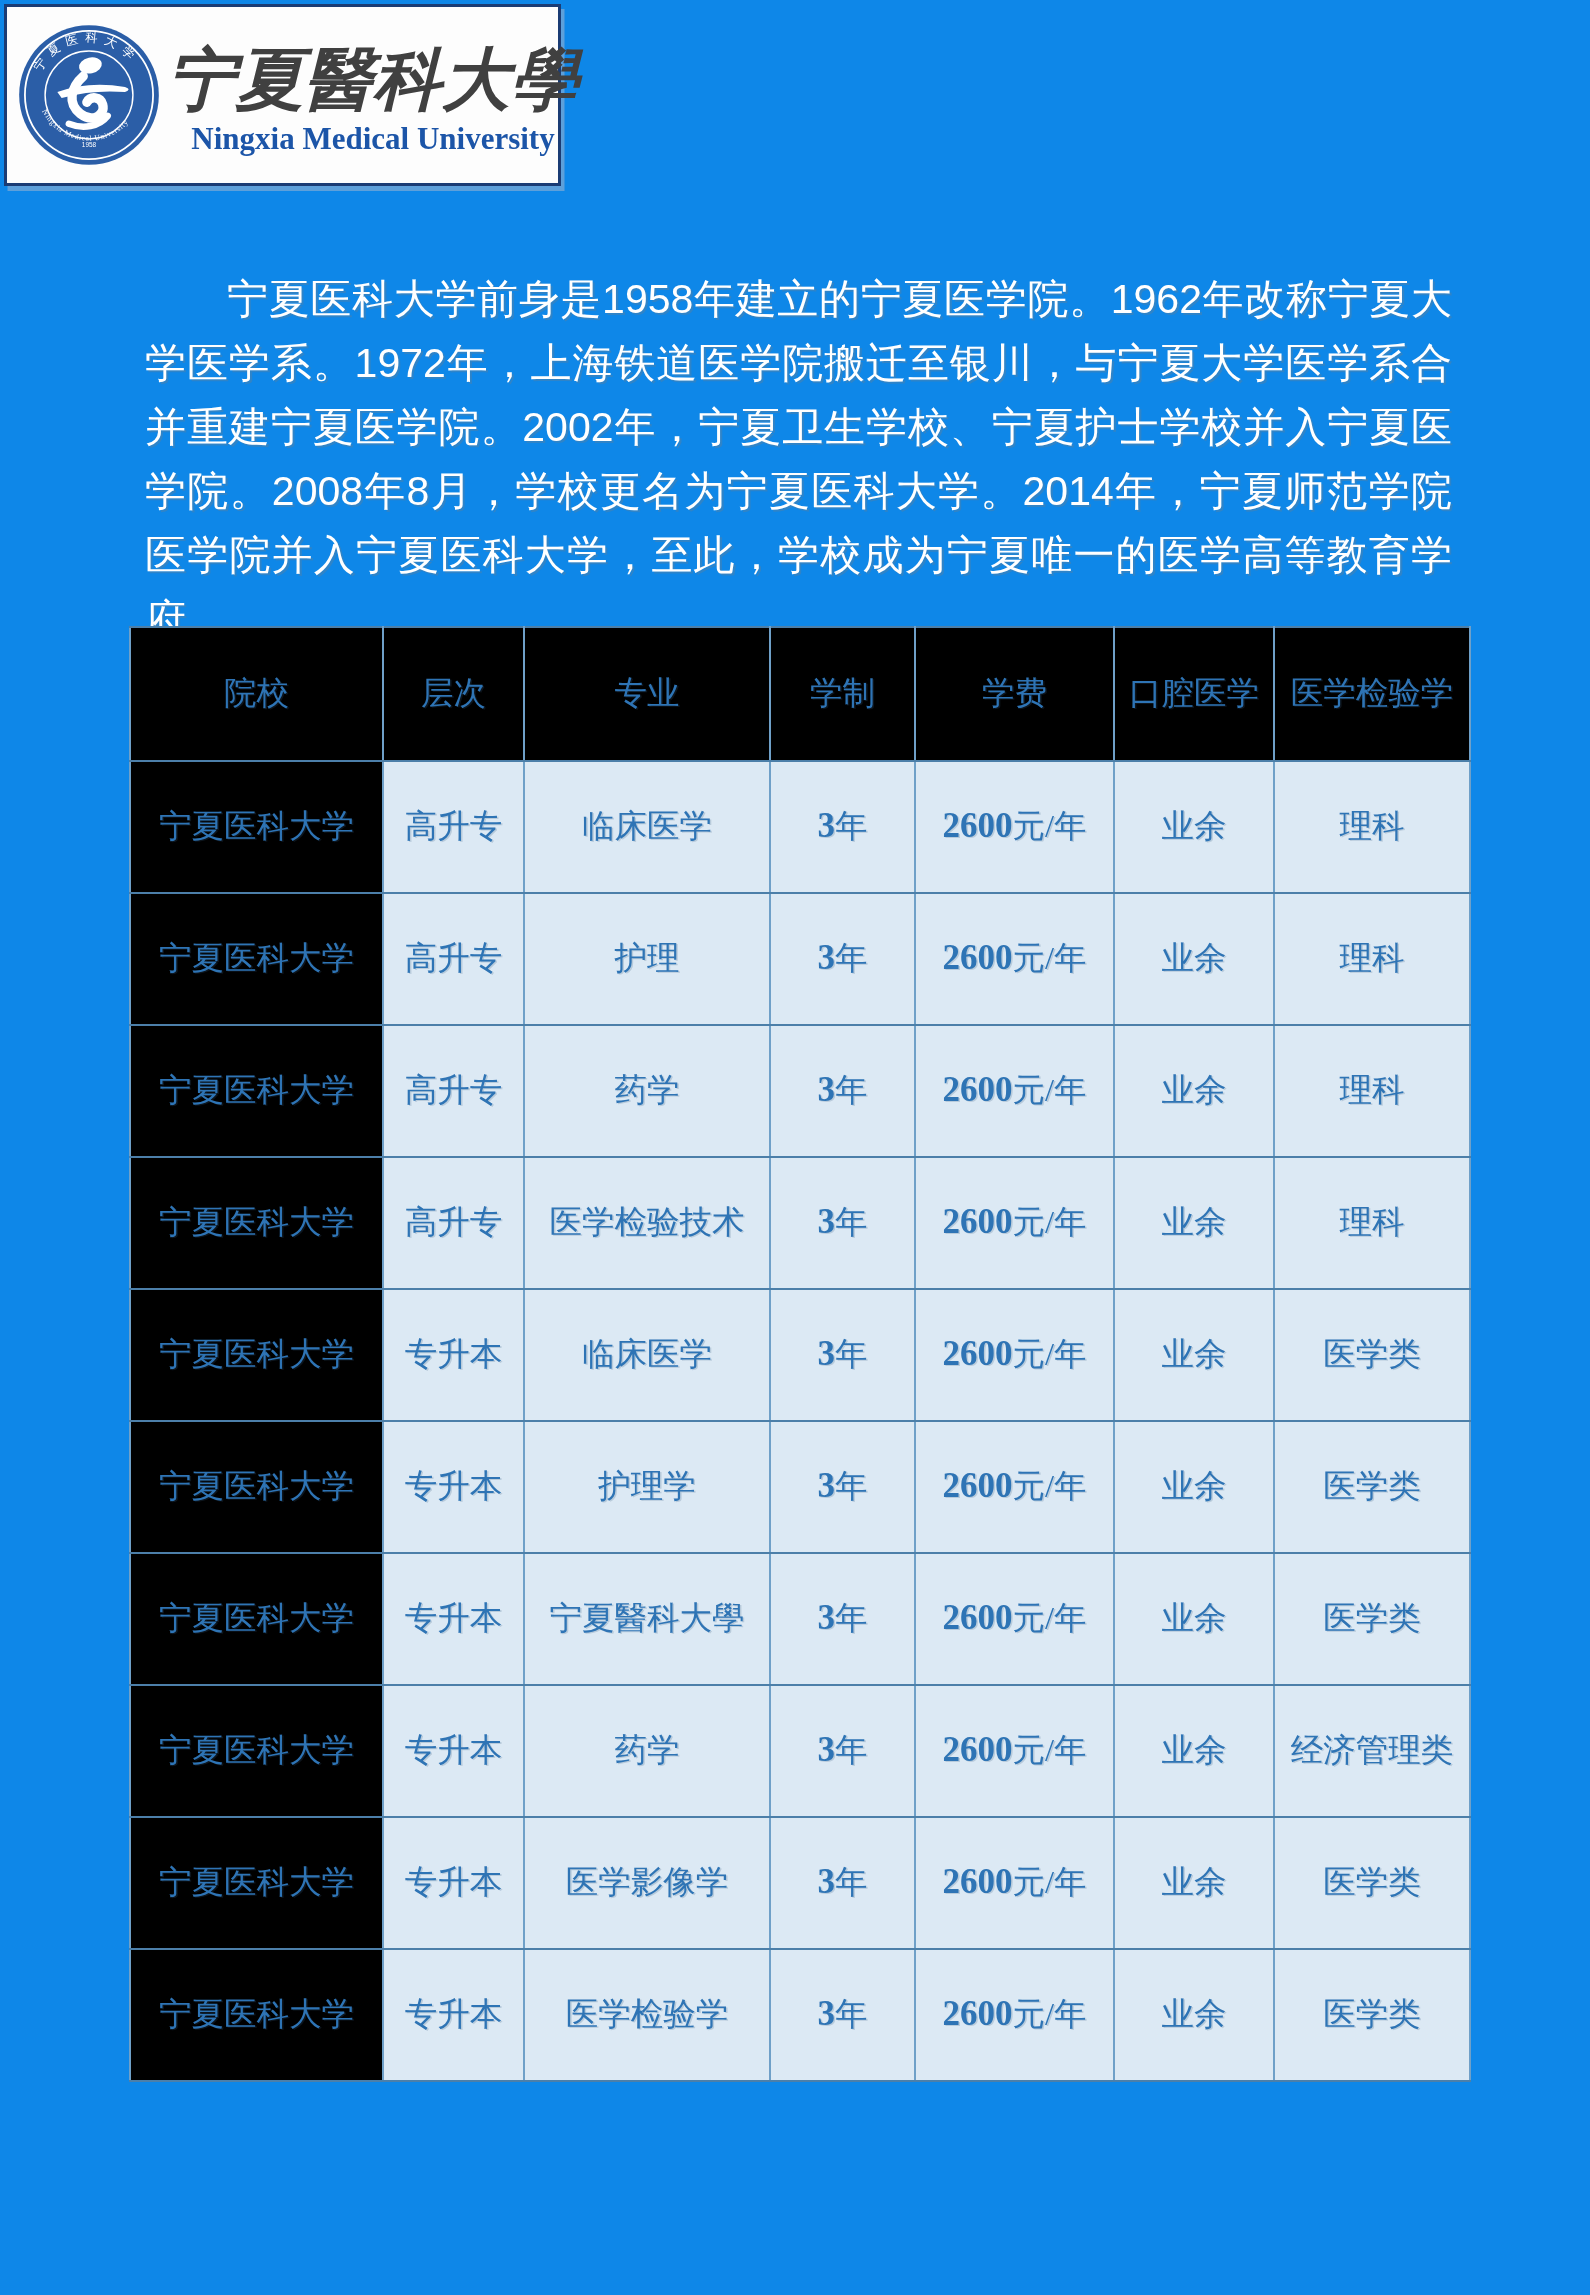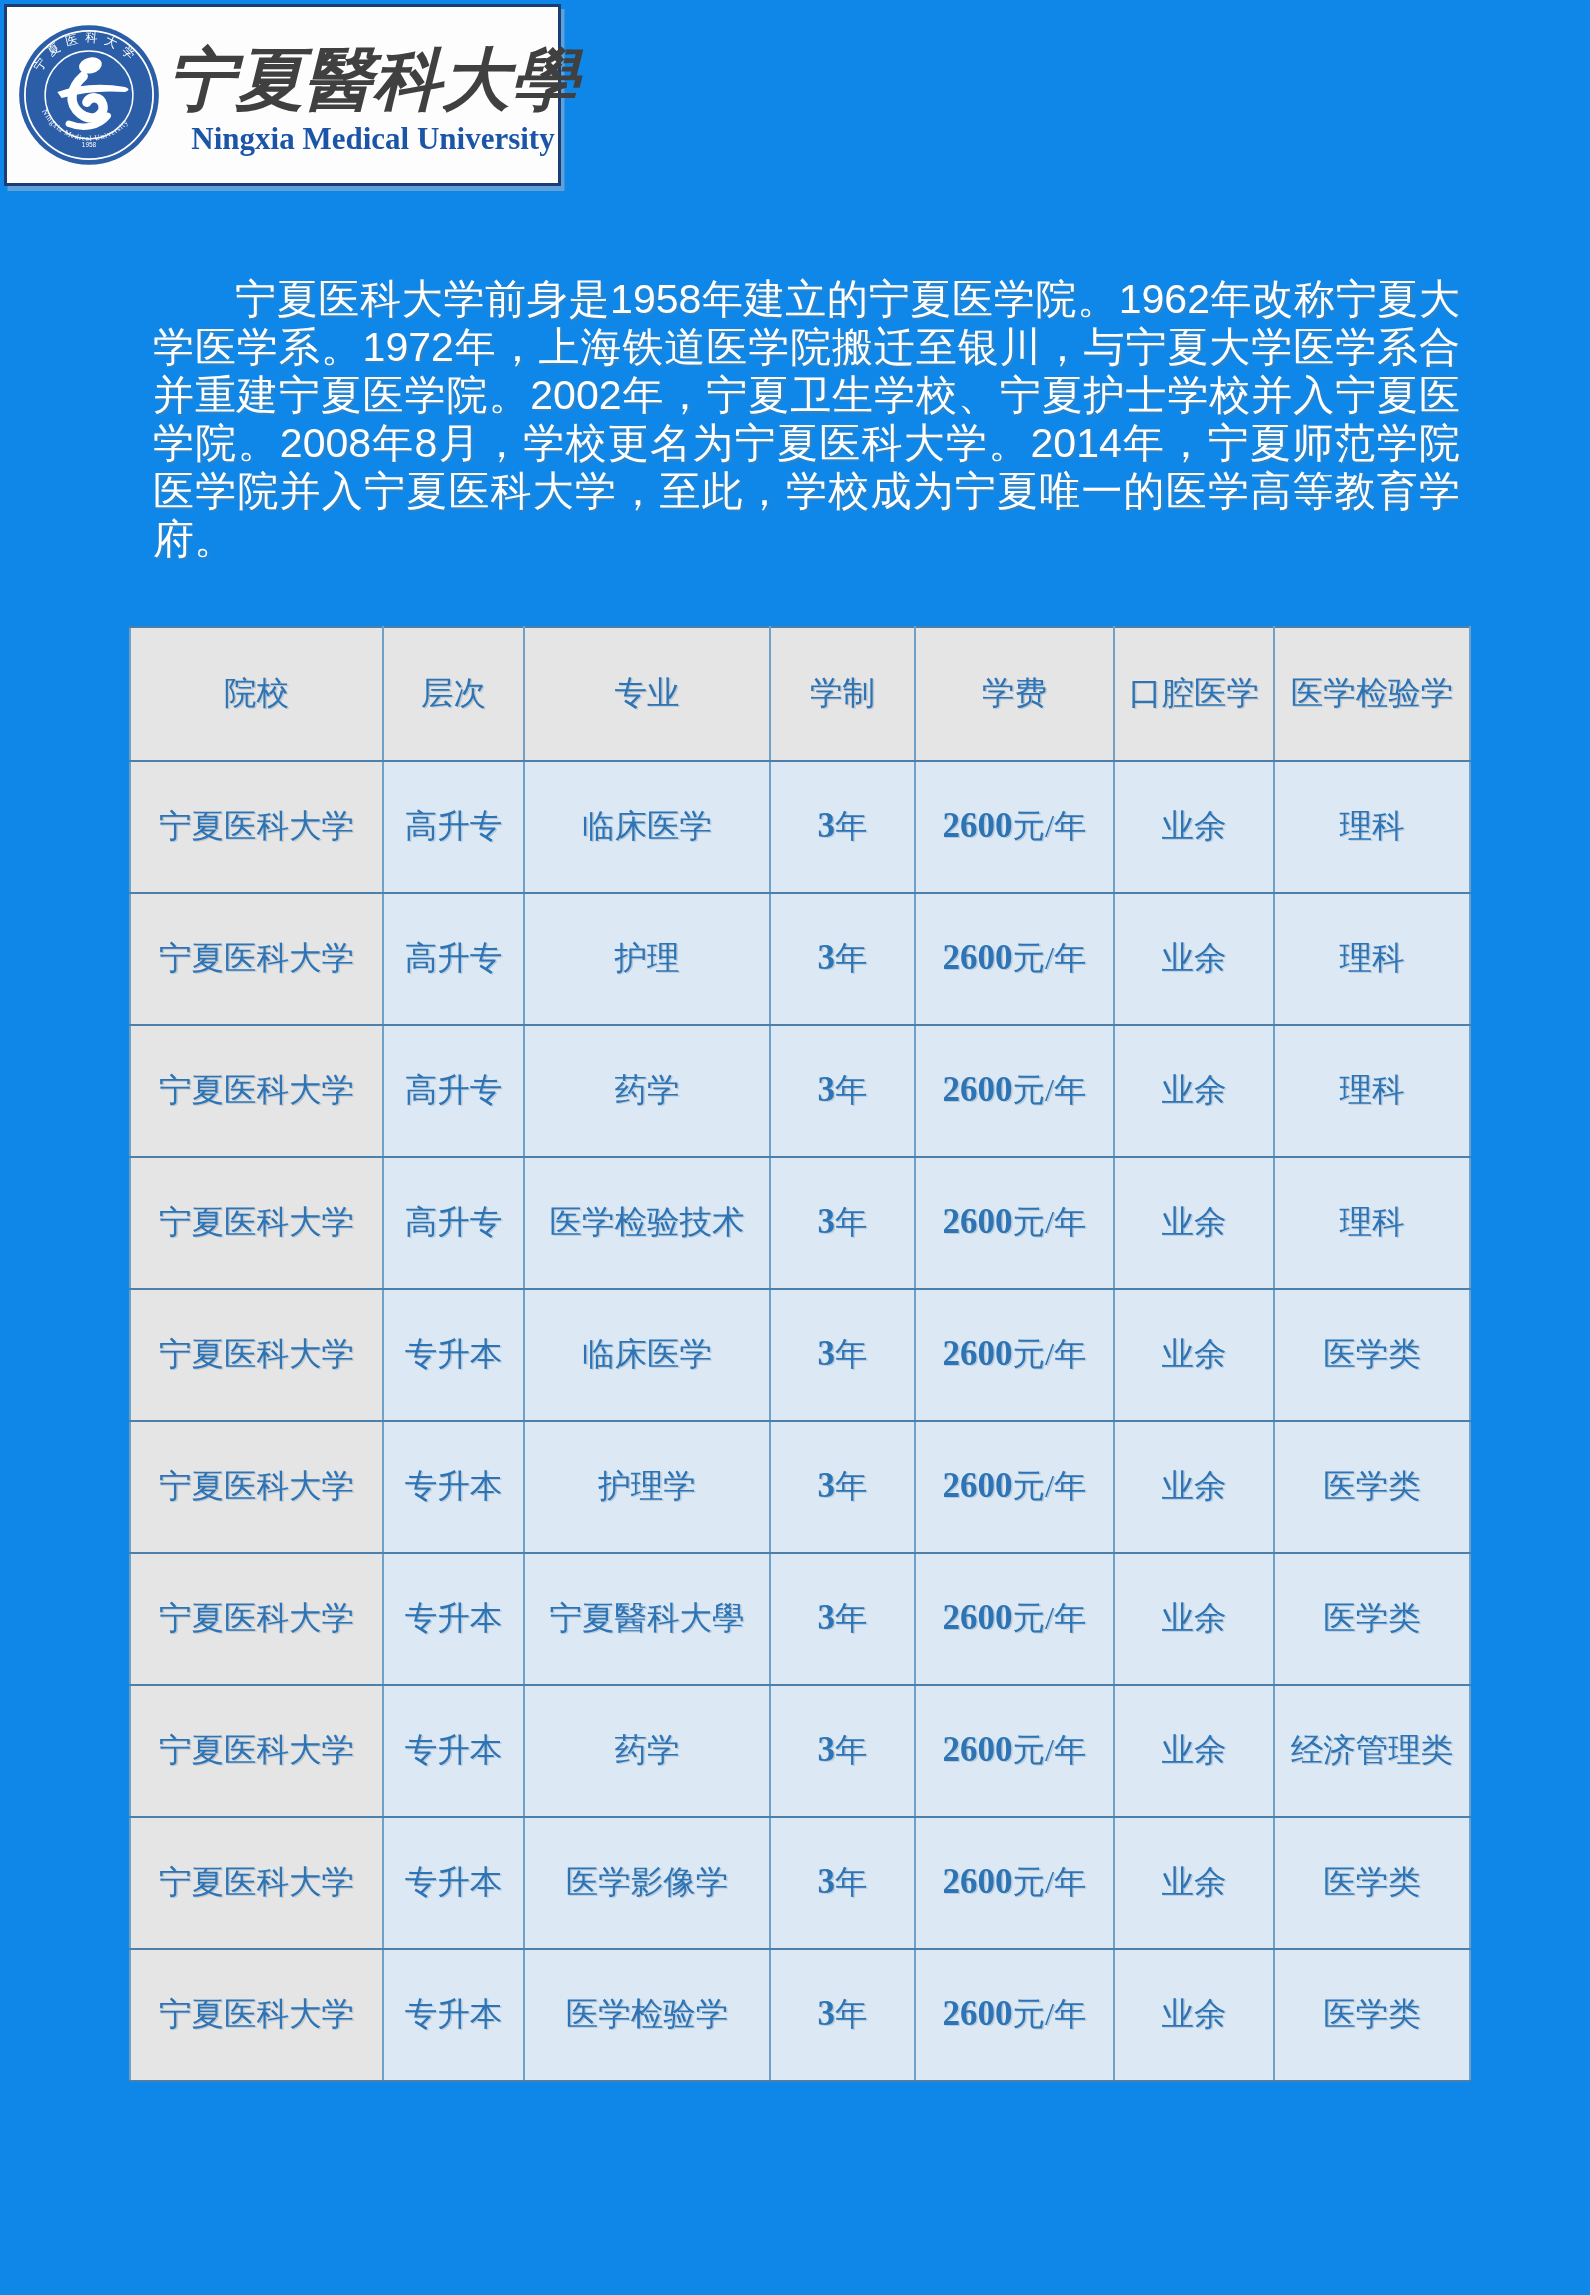--- a/index.html
+++ b/index.html
@@ -32,23 +32,23 @@
   .logo-en {
     font-family: "Liberation Serif", serif;
     font-weight: bold; font-size: 31px; line-height: 35px;
     color: #1c55a8; white-space: nowrap;
   }
 
   
   .intro {
     position: absolute; left: 145px; top: 267px;
     width: 1307px;
-    margin: 8px;
+    margin: 0;
     color: #ffffff;
-    font-size: 41px; line-height: 48px; font-weight: 500;
+    font-size: 41px; line-height: 64px; font-weight: 500;
     text-align: justify;
     text-indent: 82px;
     text-shadow: 2.1px 2.1px 0 rgba(110,125,140,.35);
   }
 
   
   table.programs {
     position: absolute; left: 129px; top: 626px;
     width: 1341px;
     border-collapse: collapse; table-layout: fixed;
@@ -63,21 +63,21 @@
   th, td {
     border-left: 2.1px solid #6fa0c8; border-right: 2.1px solid #6fa0c8;
     border-top: 2.8px solid #4c7fa9; border-bottom: 2.8px solid #4c7fa9;
     text-align: center; vertical-align: middle;
     color: #2e74b5;
     font-size: 32.5px; font-weight: normal;
     text-shadow: 1.4px 1.4px 0 rgba(60,95,130,.22);
     background: #dce9f4;
     padding: 0 2.8px; box-sizing: border-box;
   }
-  th, td.school-col { background: #e5e5e5; }
+  th, td.school-col { background: #000000; }
   td b { font-weight: bold; font-size: 35px; }
 </style>
 </head>
 <body>
 
 <div class="logo-box">
   <svg class="seal" viewBox="0 0 200 200" aria-hidden="true">
     <circle cx="100" cy="100" r="97" fill="#2b5ea7"></circle>
     <circle cx="100" cy="100" r="89" fill="none" stroke="#ffffff" stroke-width="2.5"></circle>
     <circle cx="100" cy="100" r="61" fill="none" stroke="#ffffff" stroke-width="2"></circle>

